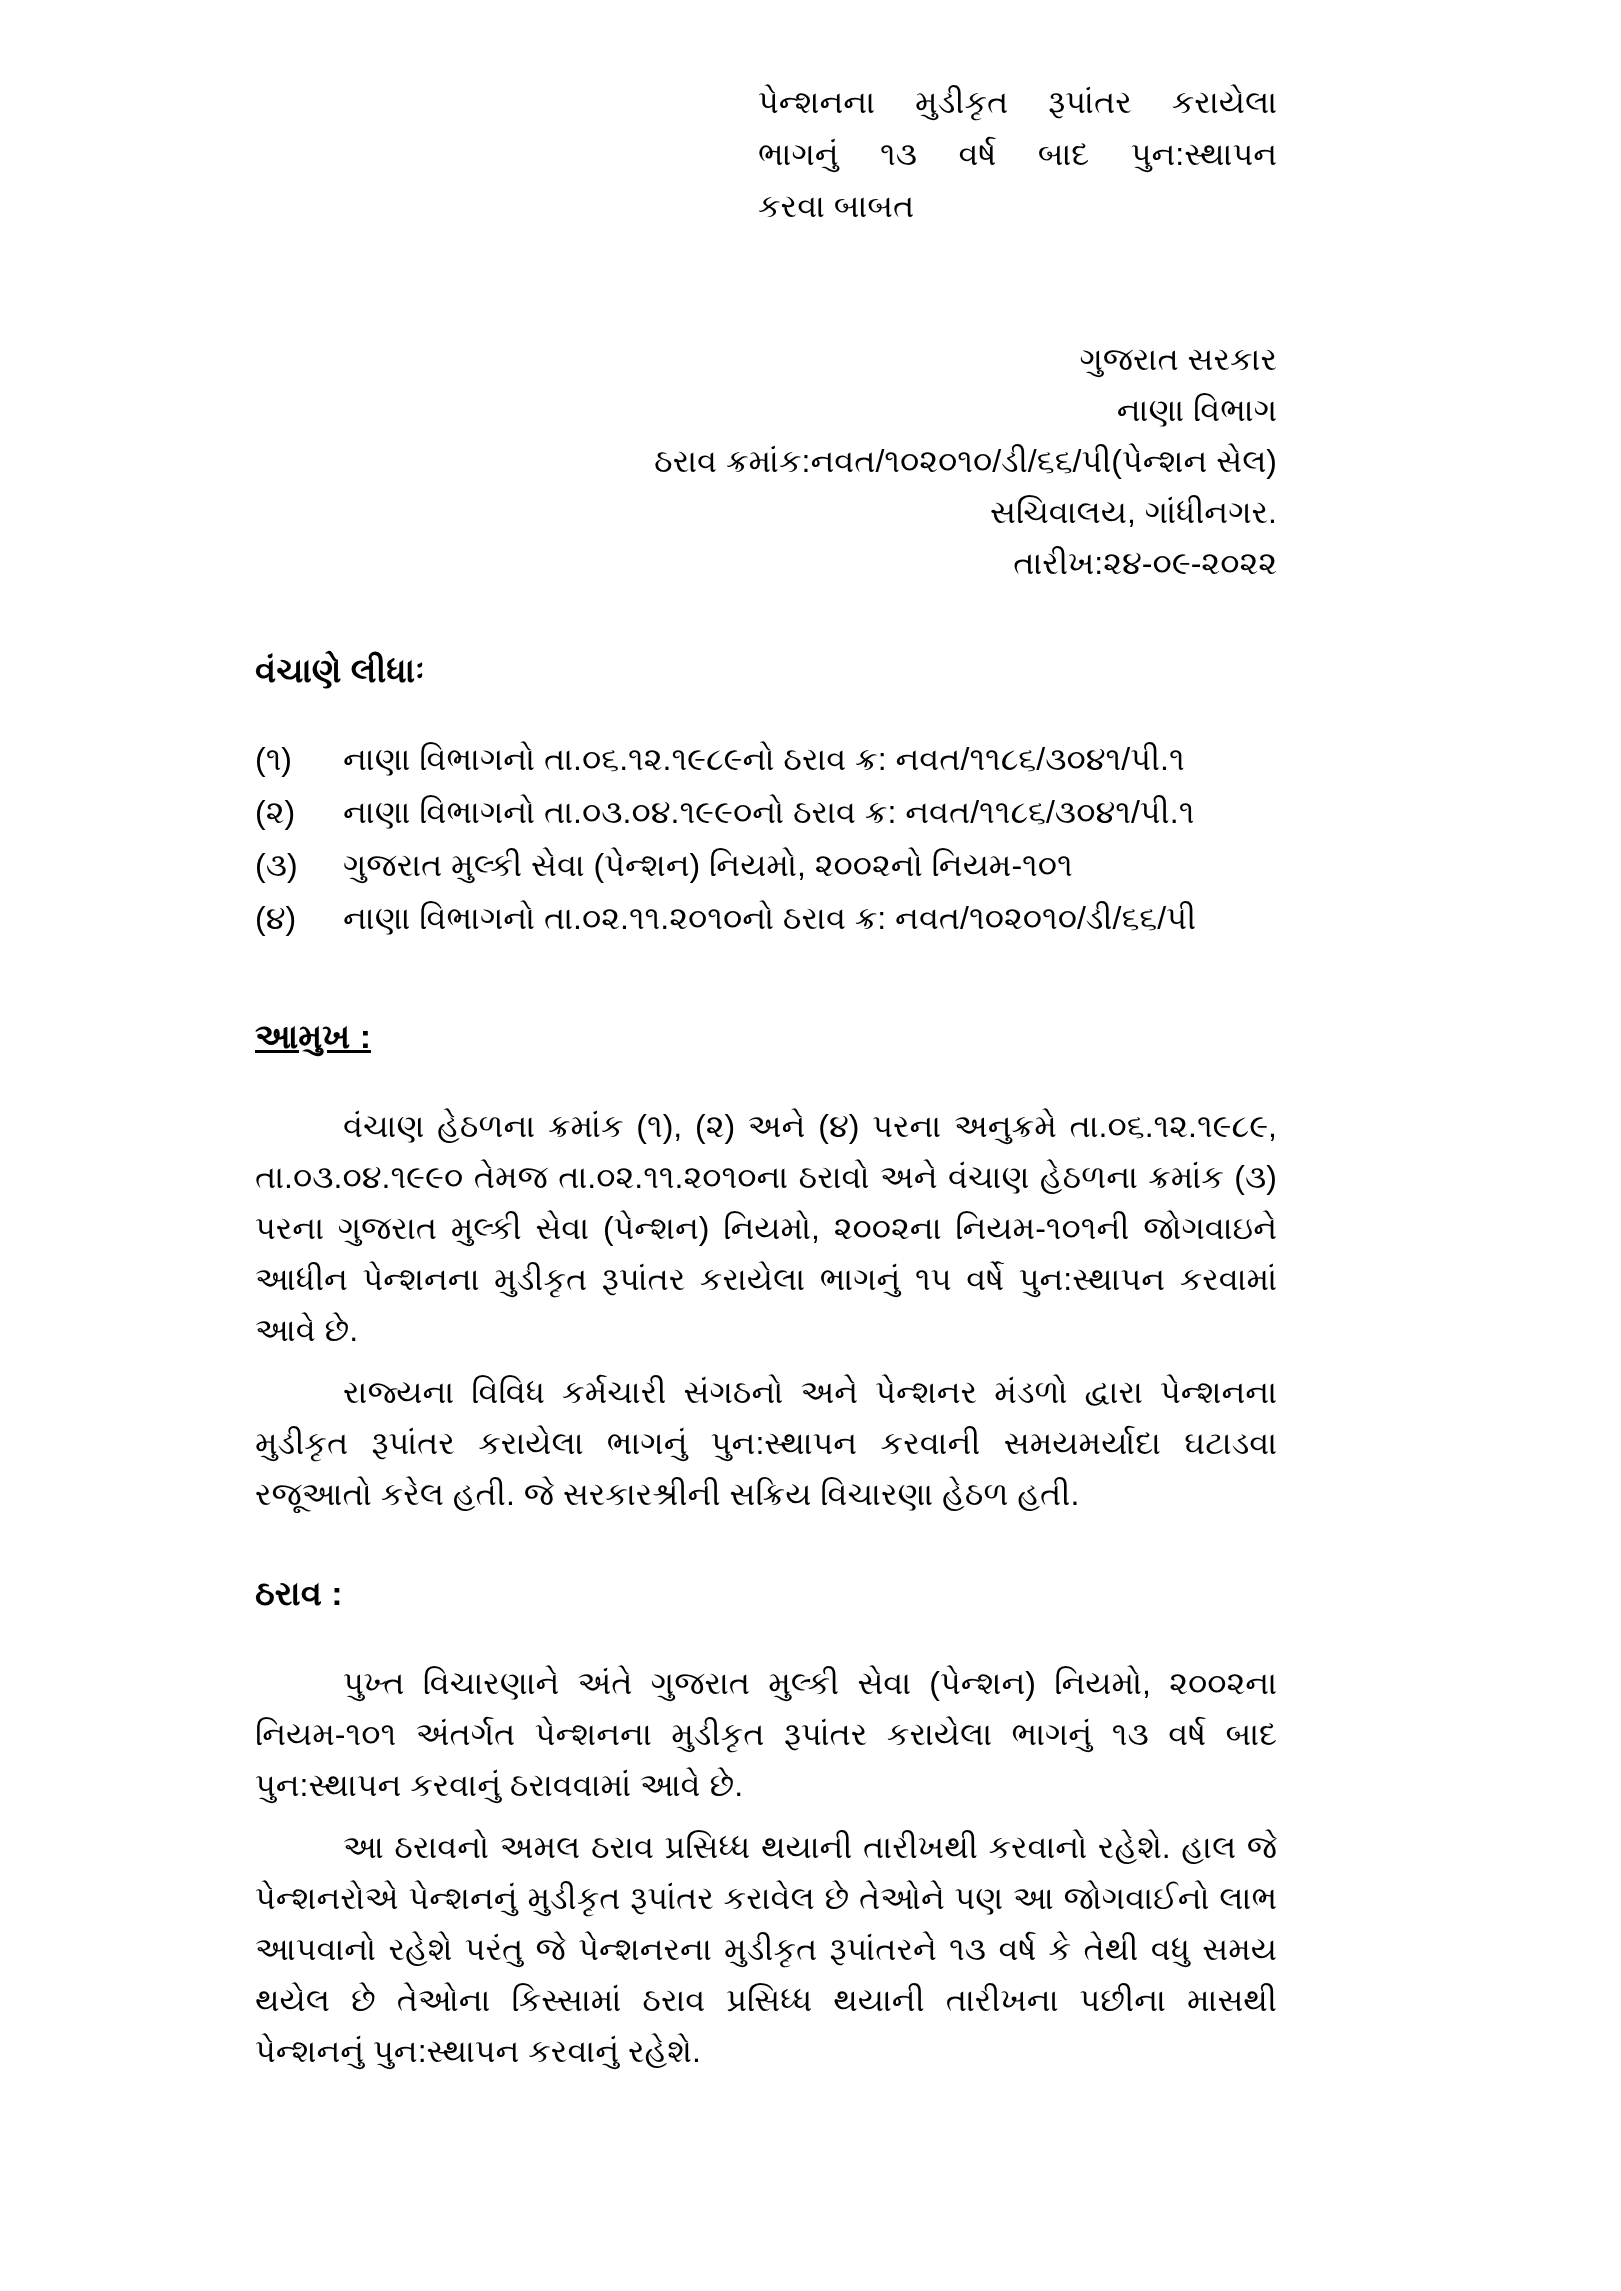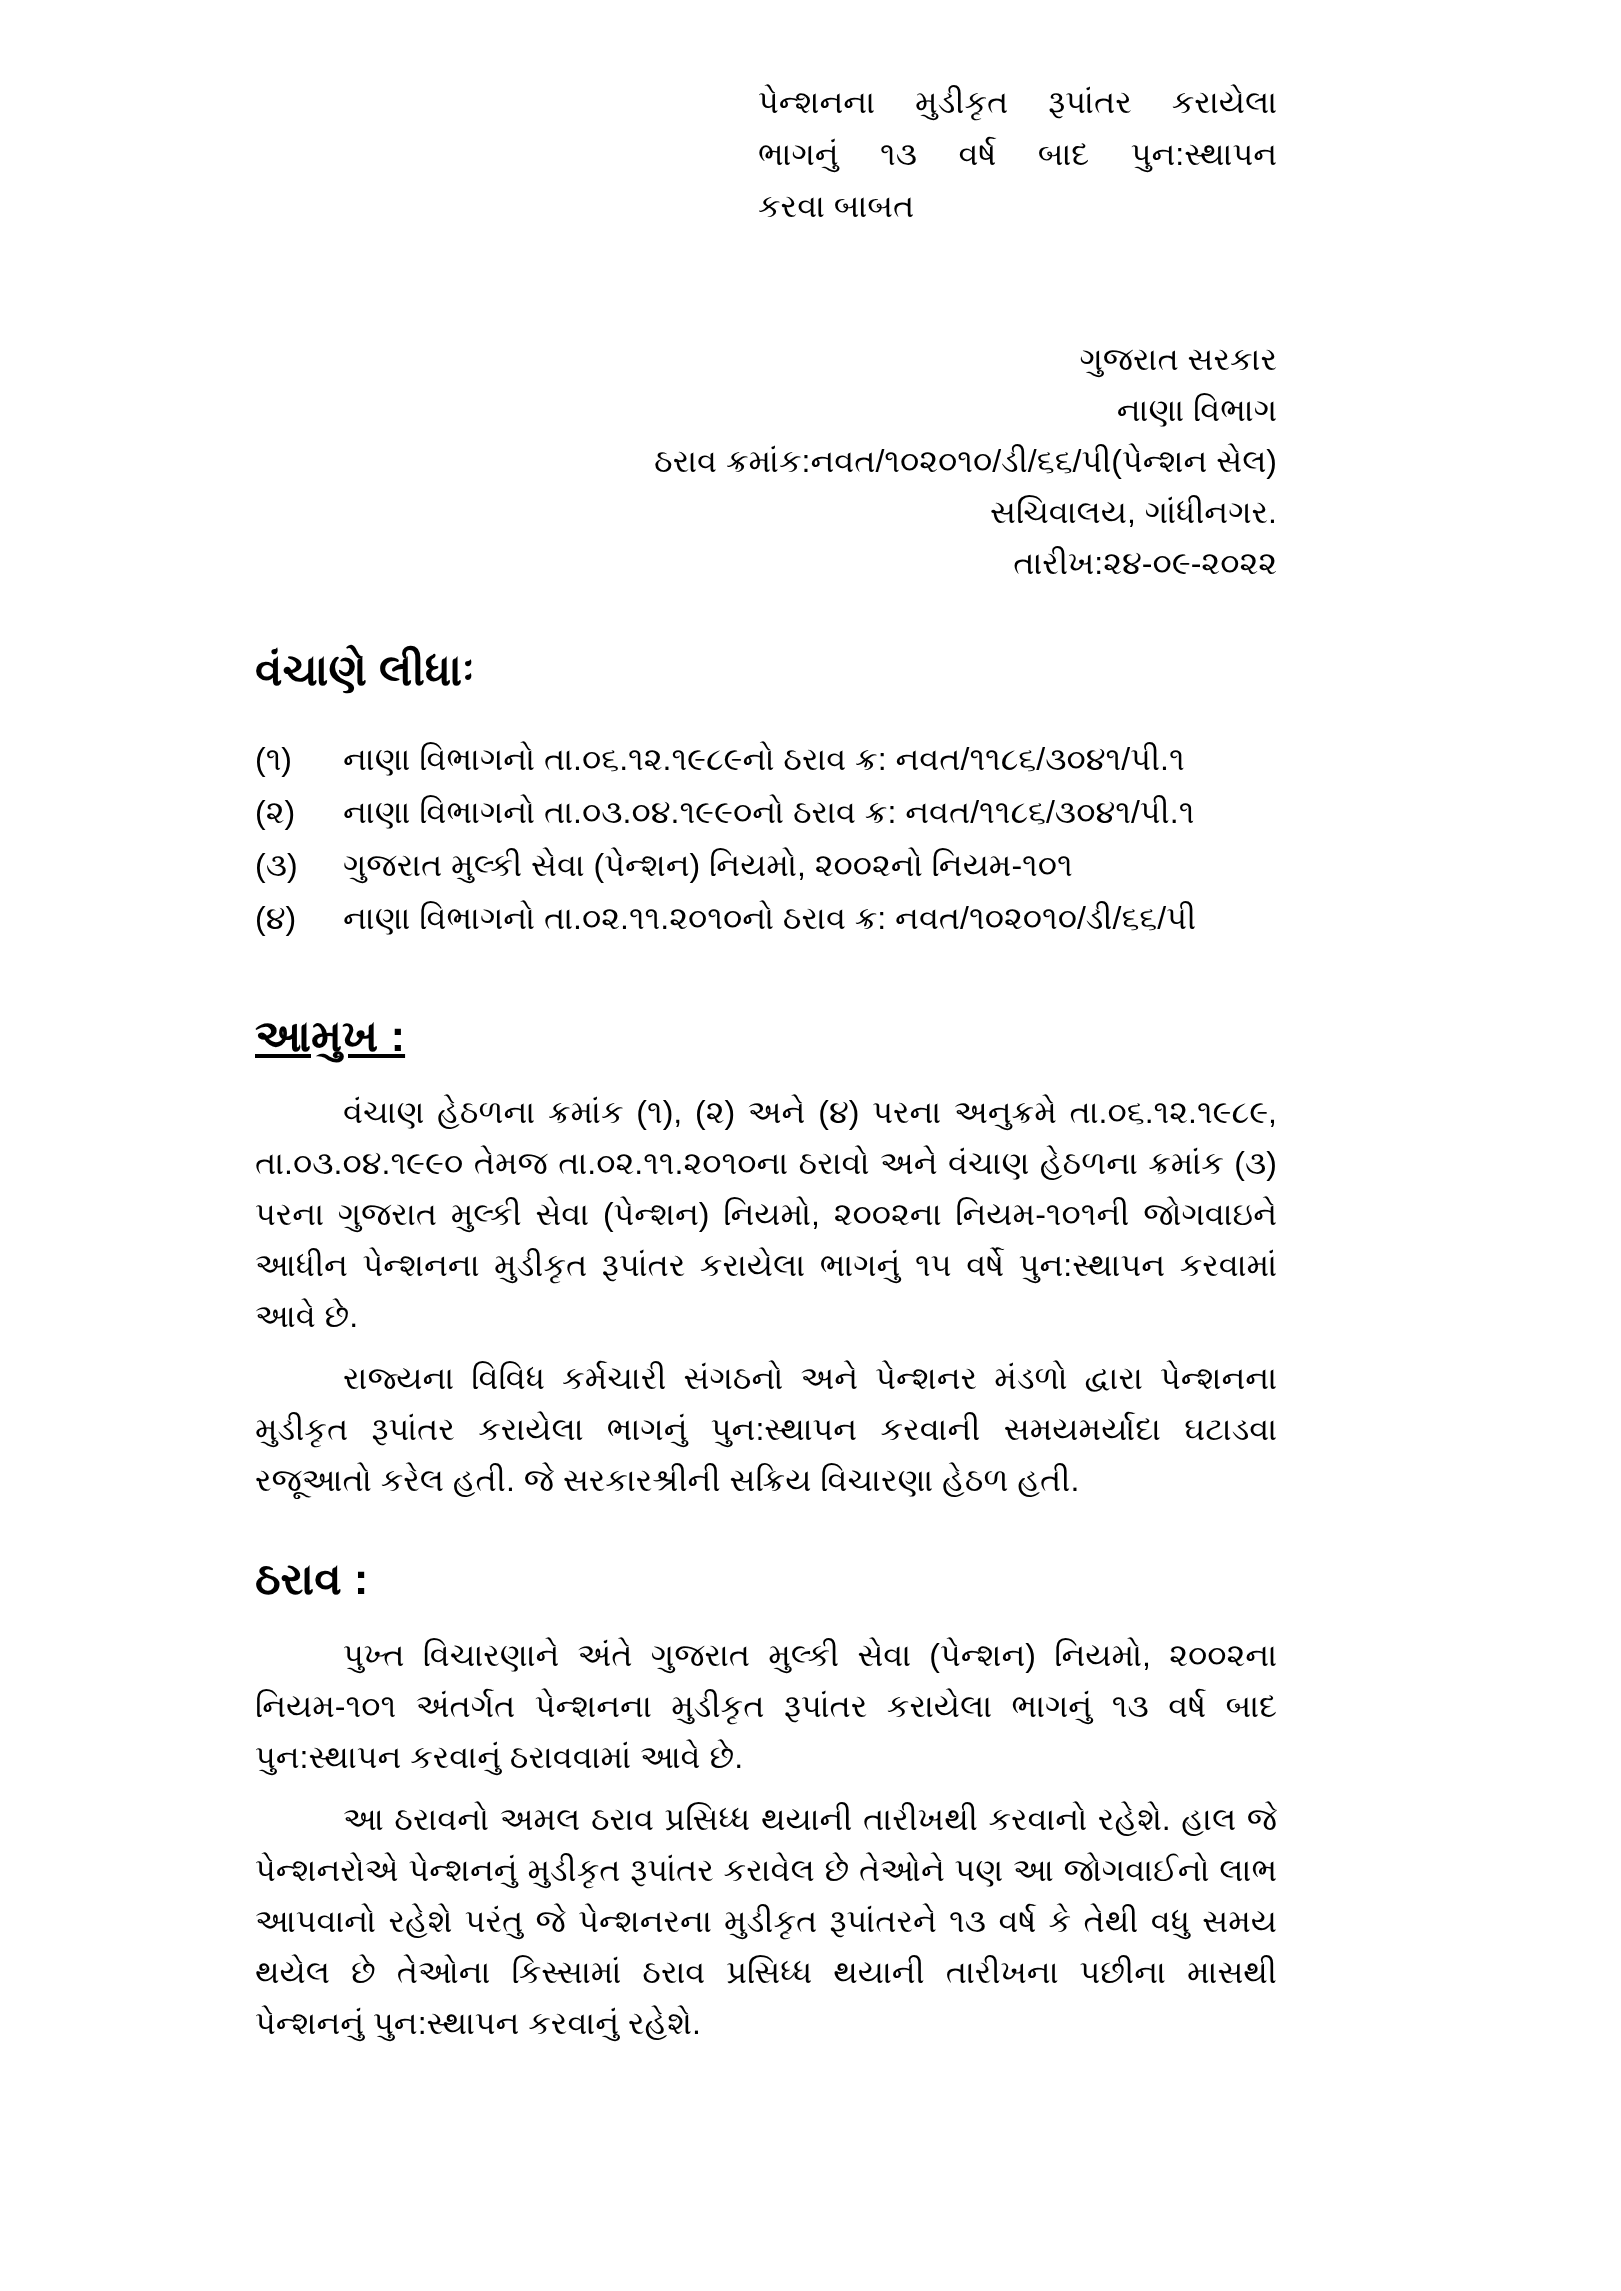--- a/index.html
+++ b/index.html
@@ -36,21 +36,21 @@
   }
   .letterhead {
     margin-top: 102px;
     text-align: right;
   }
   .letterhead > div {
     line-height: 51px;
   }
   .section-heading {
     font-weight: bold;
-    font-size: 44px;
+    font-size: 34px;
     margin: 0;
     line-height: 52px;
   }
   .read-heading { margin-top: 55px; }
   .ref-list { margin-top: 37px; }
   .ref-row {
     display: flex;
     line-height: 53px;
   }
   .ref-num {
@@ -61,21 +61,21 @@
   }
   .preamble-heading { margin-top: 65px; text-decoration: underline; }
   .resolution-heading { margin-top: 47px; }
   .para {
     margin: 9.8px 0 0 0;
     text-align: justify;
     text-indent: 88px;
     line-height: 51px;
   }
   .para + .para { margin-top: 11px; }
-  .para-after-heading { margin-top: 25px; }
+  .para-after-heading { margin-top: 39px; }
 </style>
 </head>
 <body>
 
 <div class="page">
 
   <div class="subject">
     <div class="subject-line fill">પેન્શનના મુડીકૃત રૂપાંતર કરાયેલા</div>
     <div class="subject-line fill">ભાગનું ૧૩ વર્ષ બાદ પુન:સ્થાપન</div>
     <div class="subject-line">કરવા બાબત</div>

